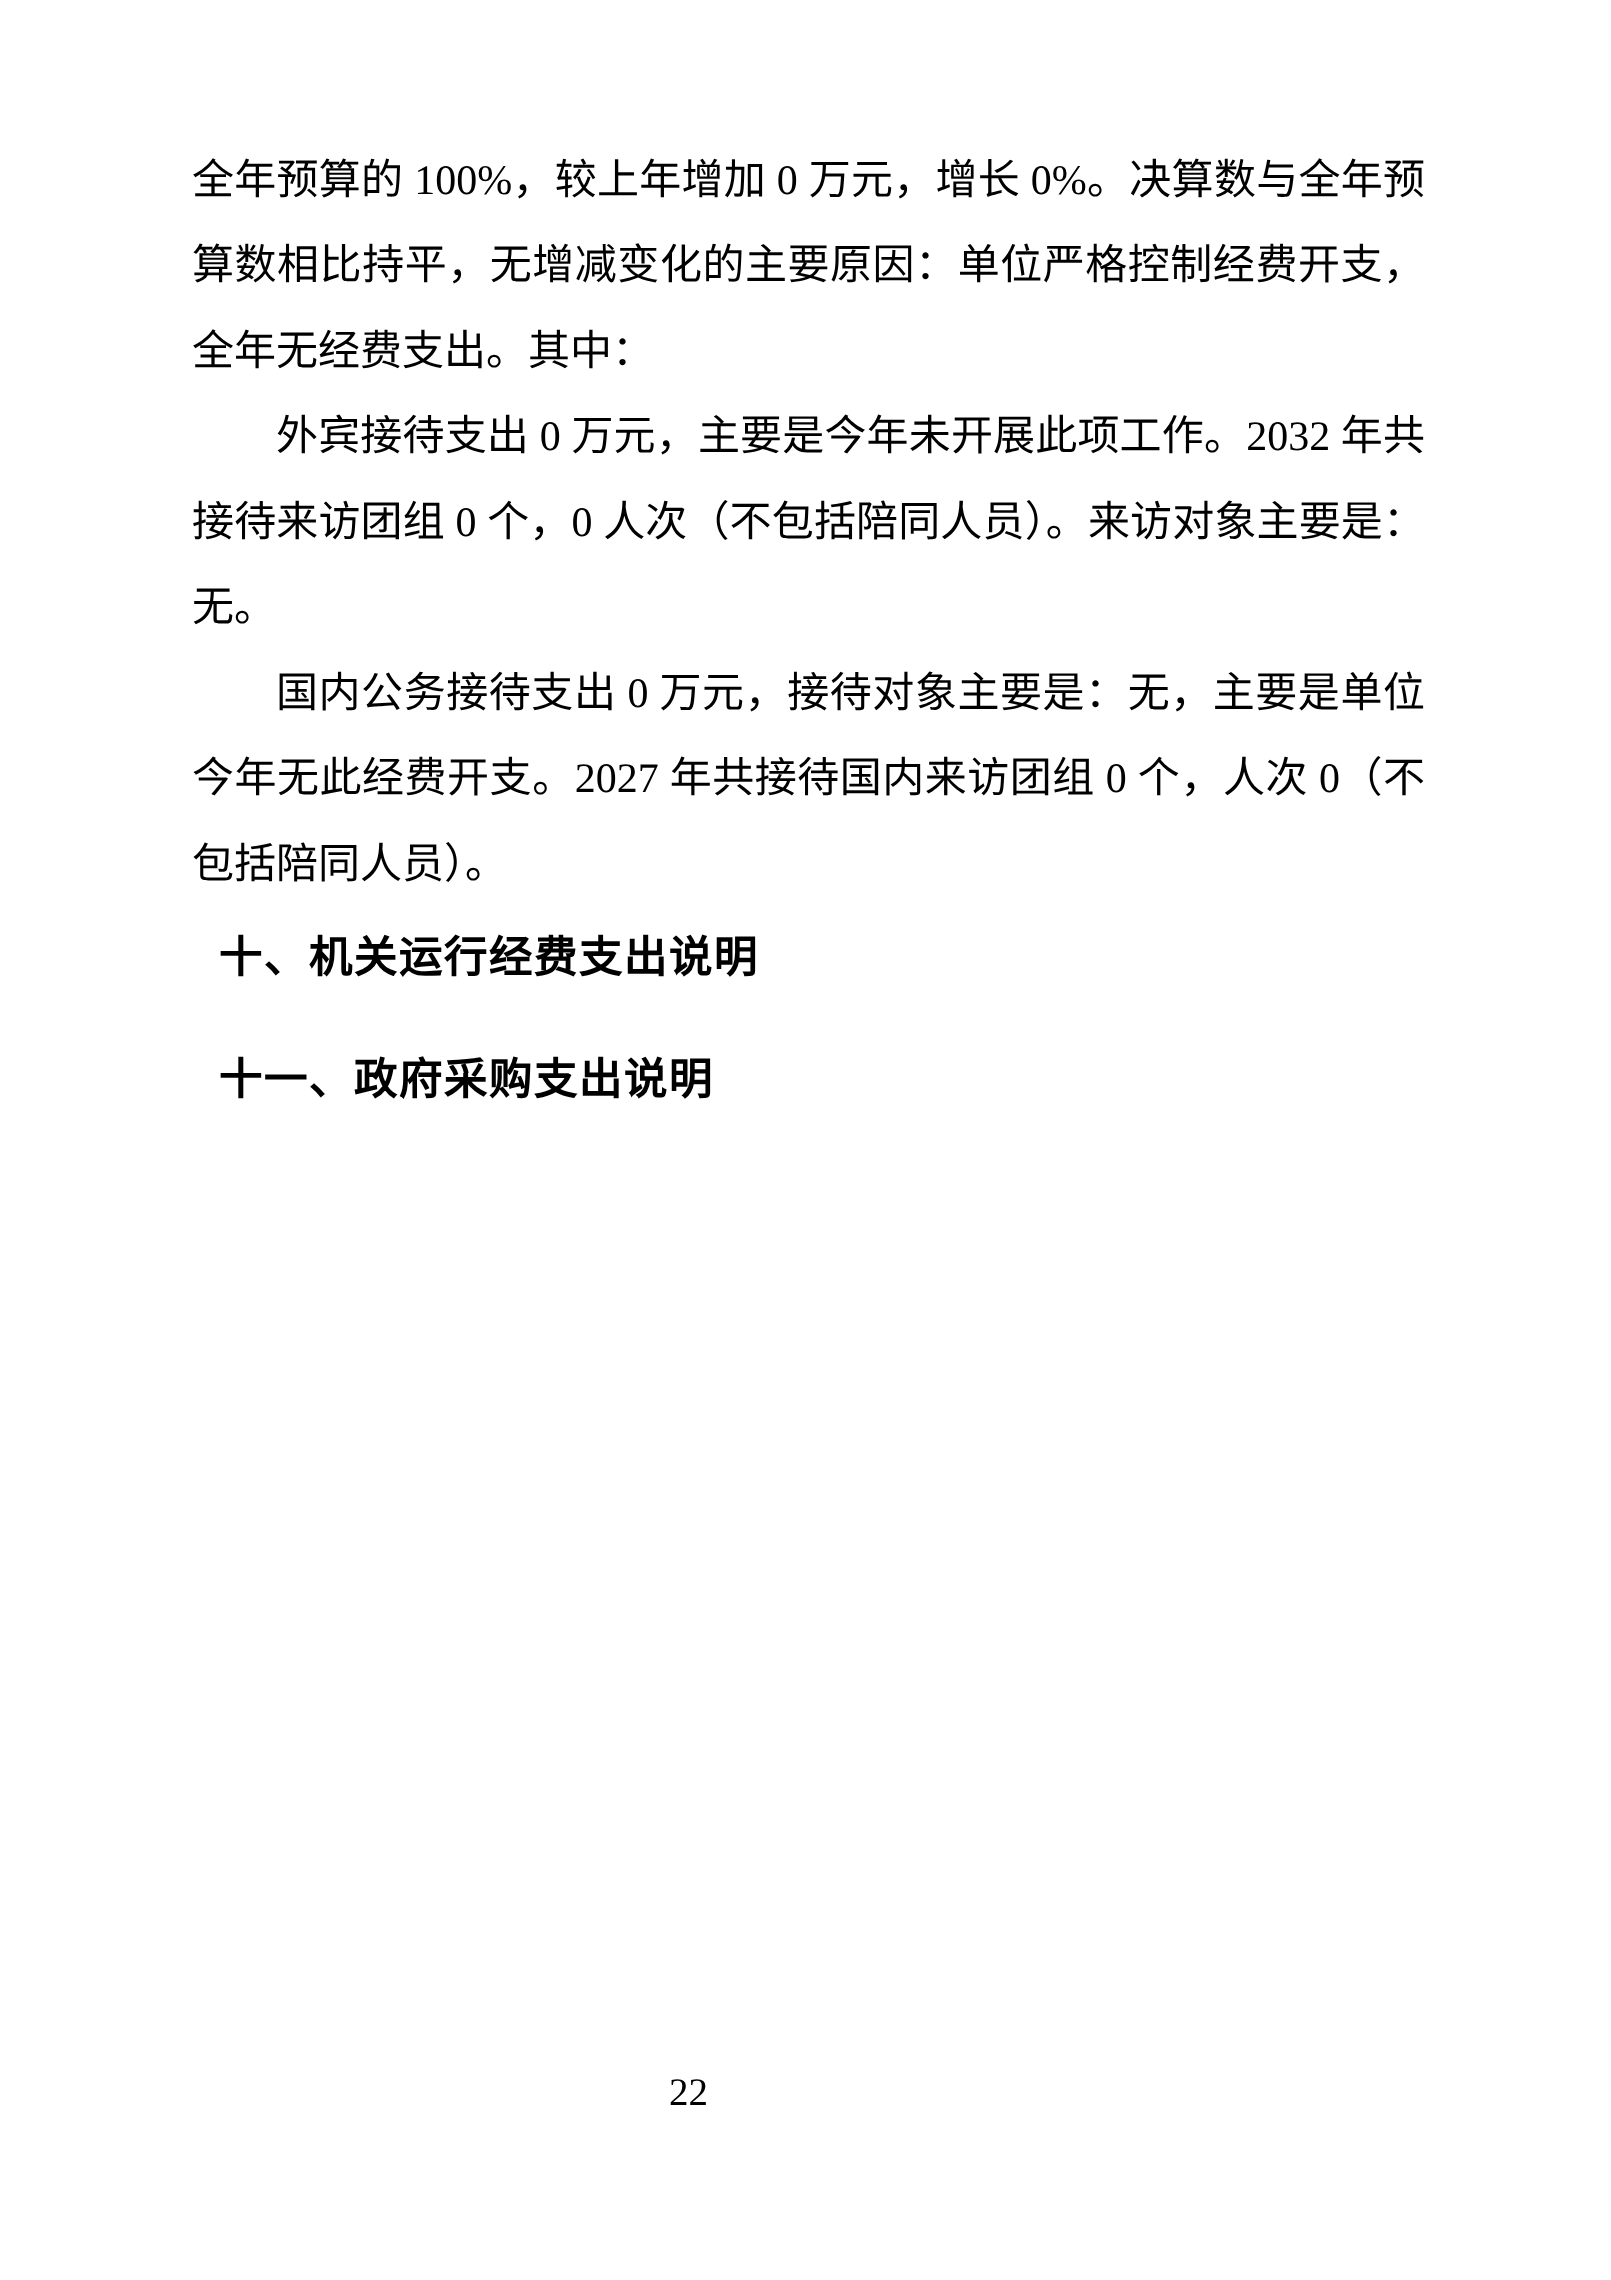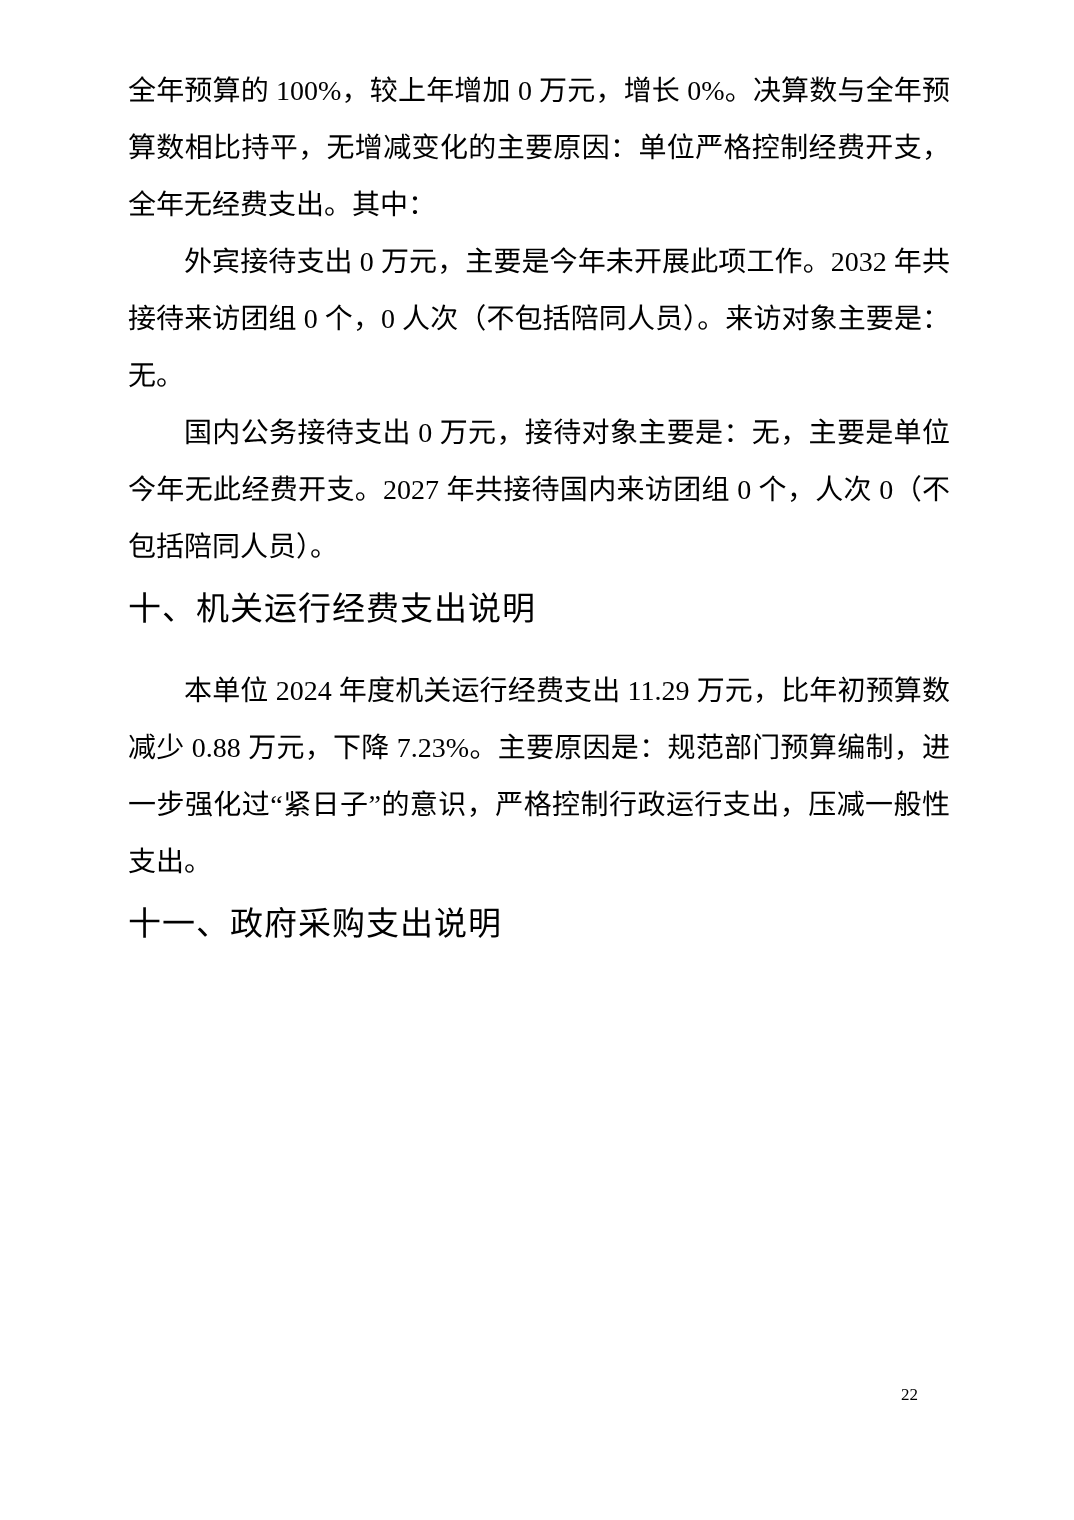--- a/index.html
+++ b/index.html
@@ -7,67 +7,66 @@
     padding: 0;
     background: #ffffff;
   }
   .page {
     position: relative;
     width: 1074px;
     height: 1520px;
     margin: 0 auto;
     background: #ffffff;
     box-sizing: border-box;
-    padding: 62px 124px 0 128px;
+    padding: 92px 124px 0 128px;
     font-family: "Liberation Serif", "DejaVu Serif", serif;
     color: #000000;
     overflow: hidden;
   }
   p.body {
     font-size: 28px;
     line-height: 57px;
     text-align: justify;
     text-justify: inter-ideograph;
     margin: 0;
     word-break: break-all;
   }
   p.indent {
     text-indent: 2em;
   }
   h2.heading {
-    font-size: 33px;
+    font-size: 29px;
     line-height: 57px;
-    font-weight: normal;
-    margin: 6px 0 24px 0;
+    font-weight: bold;
+    margin: 6px 0 24px 18px;
     letter-spacing: 1px;
   }
   .page-number {
     position: absolute;
     top: 1380px;
     left: 0;
     width: 918px;
-    text-align: right;
-    font-size: 17px;
+    text-align: center;
+    font-size: 26px;
     line-height: 30px;
     color: #000000;
   }
 </style>
 </head>
 <body>
 
 <div class="page">
 
   <p class="body">全年预算的 100%，较上年增加 0 万元，增长 0%。决算数与全年预算数相比持平，无增减变化的主要原因：单位严格控制经费开支，全年无经费支出。其中：</p>
 
   <p class="body indent">外宾接待支出 0 万元，主要是今年未开展此项工作。2032 年共接待来访团组 0 个，0 人次（不包括陪同人员）。来访对象主要是：无。</p>
 
   <p class="body indent">国内公务接待支出 0 万元，接待对象主要是：无，主要是单位今年无此经费开支。2027 年共接待国内来访团组 0 个，人次 0（不包括陪同人员）。</p>
 
   <h2 class="heading">十、机关运行经费支出说明</h2>
 
-  <p class="body indent">本单位 2024 年度机关运行经费支出 11.29 万元，比年初预算数减少 0.88 万元，下降 7.23%。主要原因是：规范部门预算编制，进一步强化过“紧日子”的意识，严格控制行政运行支出，压减一般性支出。</p>
 
   <h2 class="heading">十一、政府采购支出说明</h2>
 
 
   <div class="page-number">22</div>
 
 </div>
 
 </body></html>

